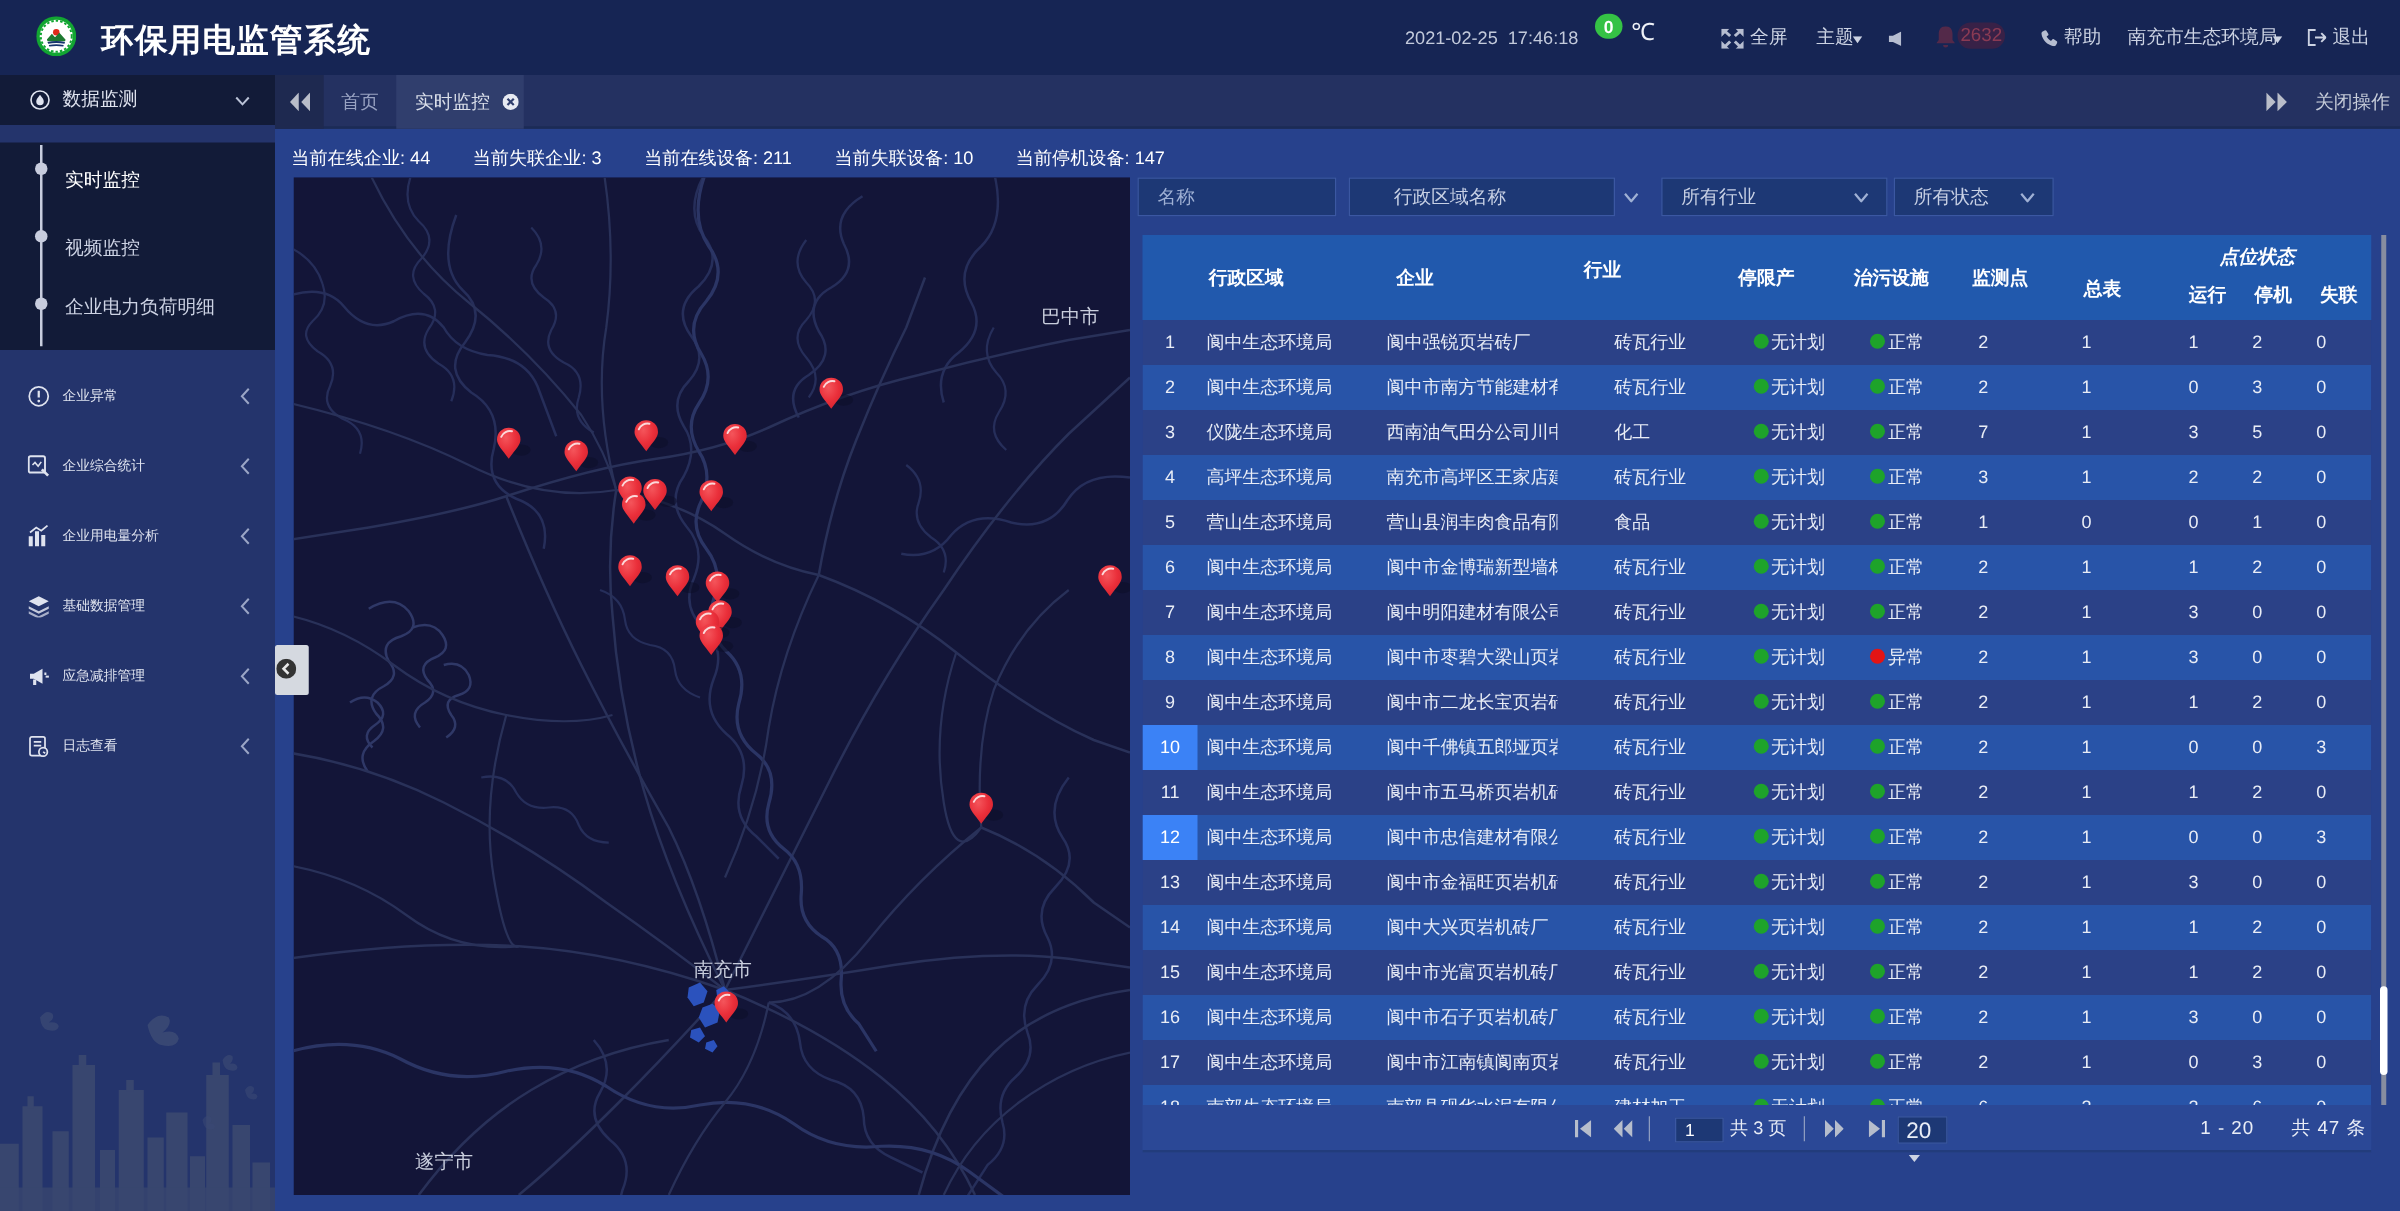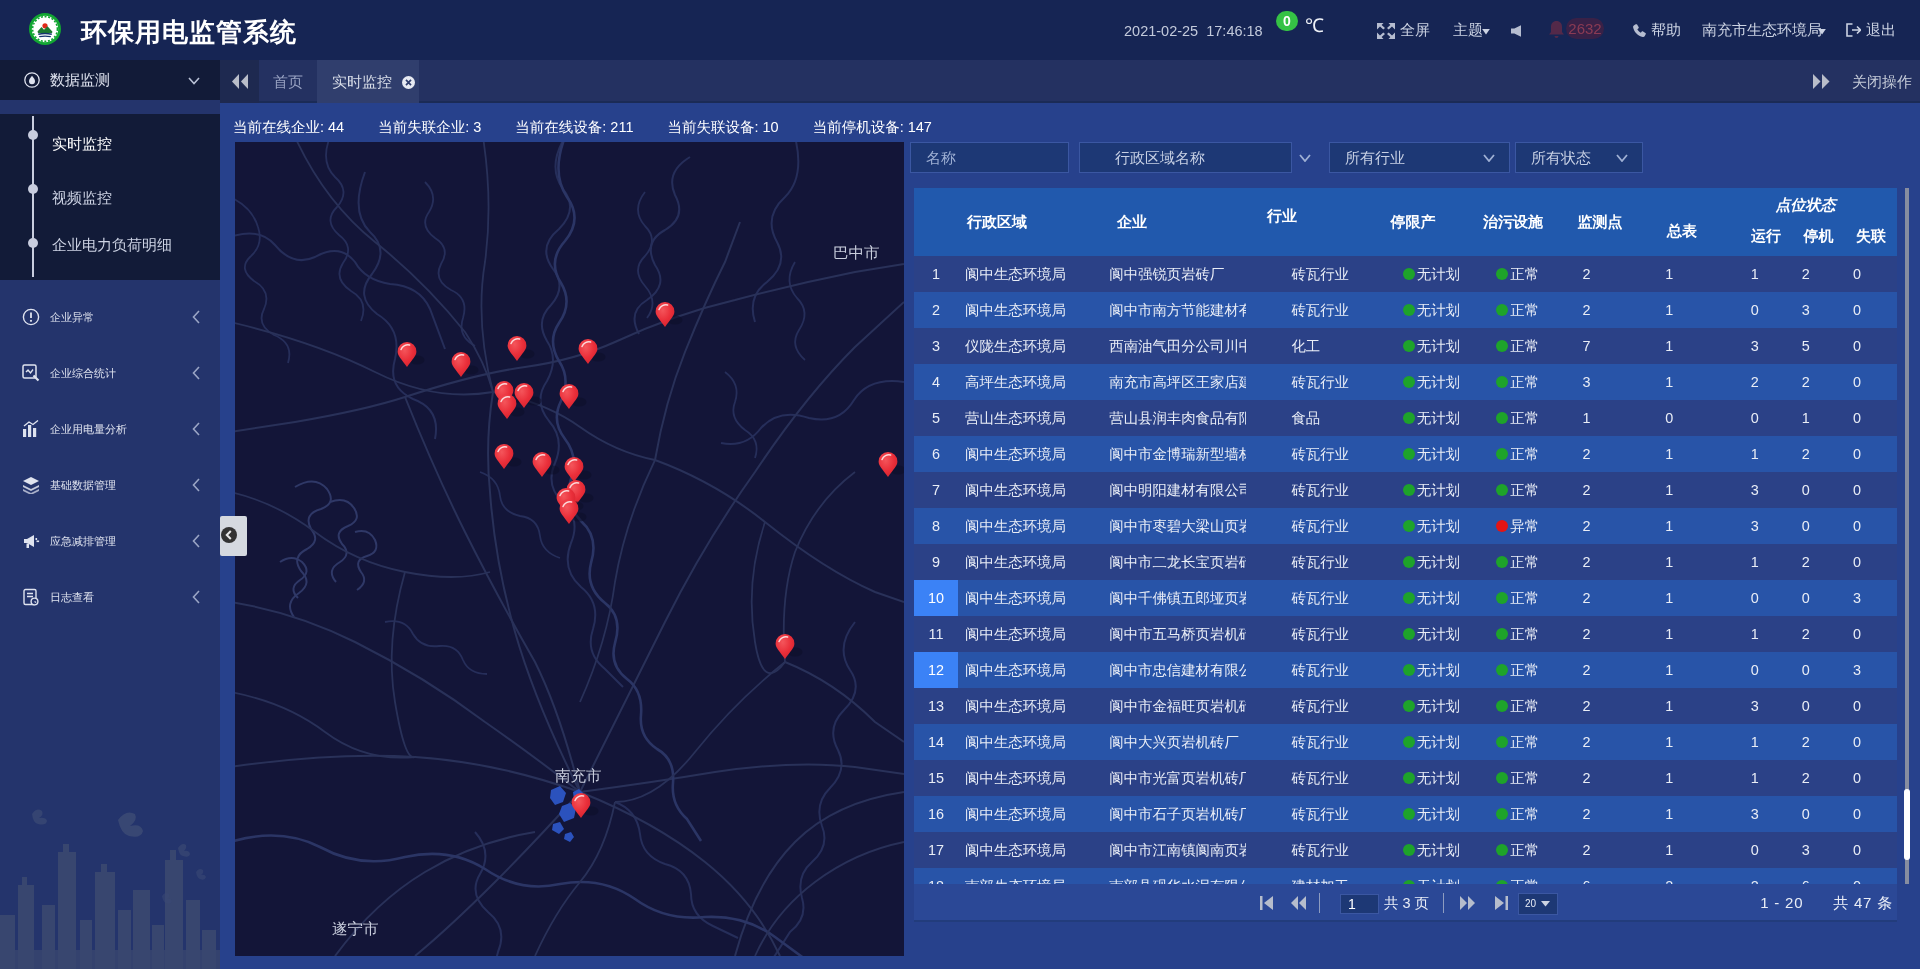--- a/index.html
+++ b/index.html
@@ -64,21 +64,21 @@
 .c10{width:53px;padding-left:6px;}
 .c11{width:52px;padding-left:6px;}
 .gray1{background:#3b82f6;color:#fff;}
 .dot{display:inline-block;width:12px;height:12px;border-radius:50%;vertical-align:-1px;margin-right:2px;}
 .gdot{background:#1ea32a;}
 .rdot{background:#e31414;}
 
 #pager{position:absolute;left:914px;top:884px;width:983px;height:38px;background:#2b4896;border-bottom:2px solid #223c7c;color:#e9edf6;font-size:15px;}
 #pager .pgicon{position:absolute;top:12px;}
 .pginput{position:absolute;left:426px;top:10px;width:39px;height:20px;background:#1d3875;border:1px solid #3b57a2;color:#fff;text-align:left;padding-left:7px;line-height:18px;font-size:14px;}
-.pgsel{position:absolute;left:604px;top:9px;width:40px;height:22px;background:#1d3875;border:1px solid #3b57a2;color:#e9edf6;text-align:left;padding-left:6px;line-height:20px;font-size:10px;}
+.pgsel{position:absolute;left:604px;top:9px;width:40px;height:22px;background:#1d3875;border:1px solid #3b57a2;color:#e9edf6;text-align:left;padding-left:6px;line-height:20px;font-size:18px;}
 #scrltrack{position:absolute;left:1905px;top:188px;width:4px;height:696px;background:#878da0;}
 #scrlthumb{position:absolute;left:1904px;top:789px;width:6px;height:71px;background:#ffffff;border-radius:3px;}
 </style>
 </head>
 <body>
 <div id="app">
 
   <div id="hdr">
     <svg class="abs" style="left:29px;top:13px" width="32" height="32" viewBox="0 0 32 32">
       <circle cx="16" cy="16" r="16" fill="#12a632"></circle>

